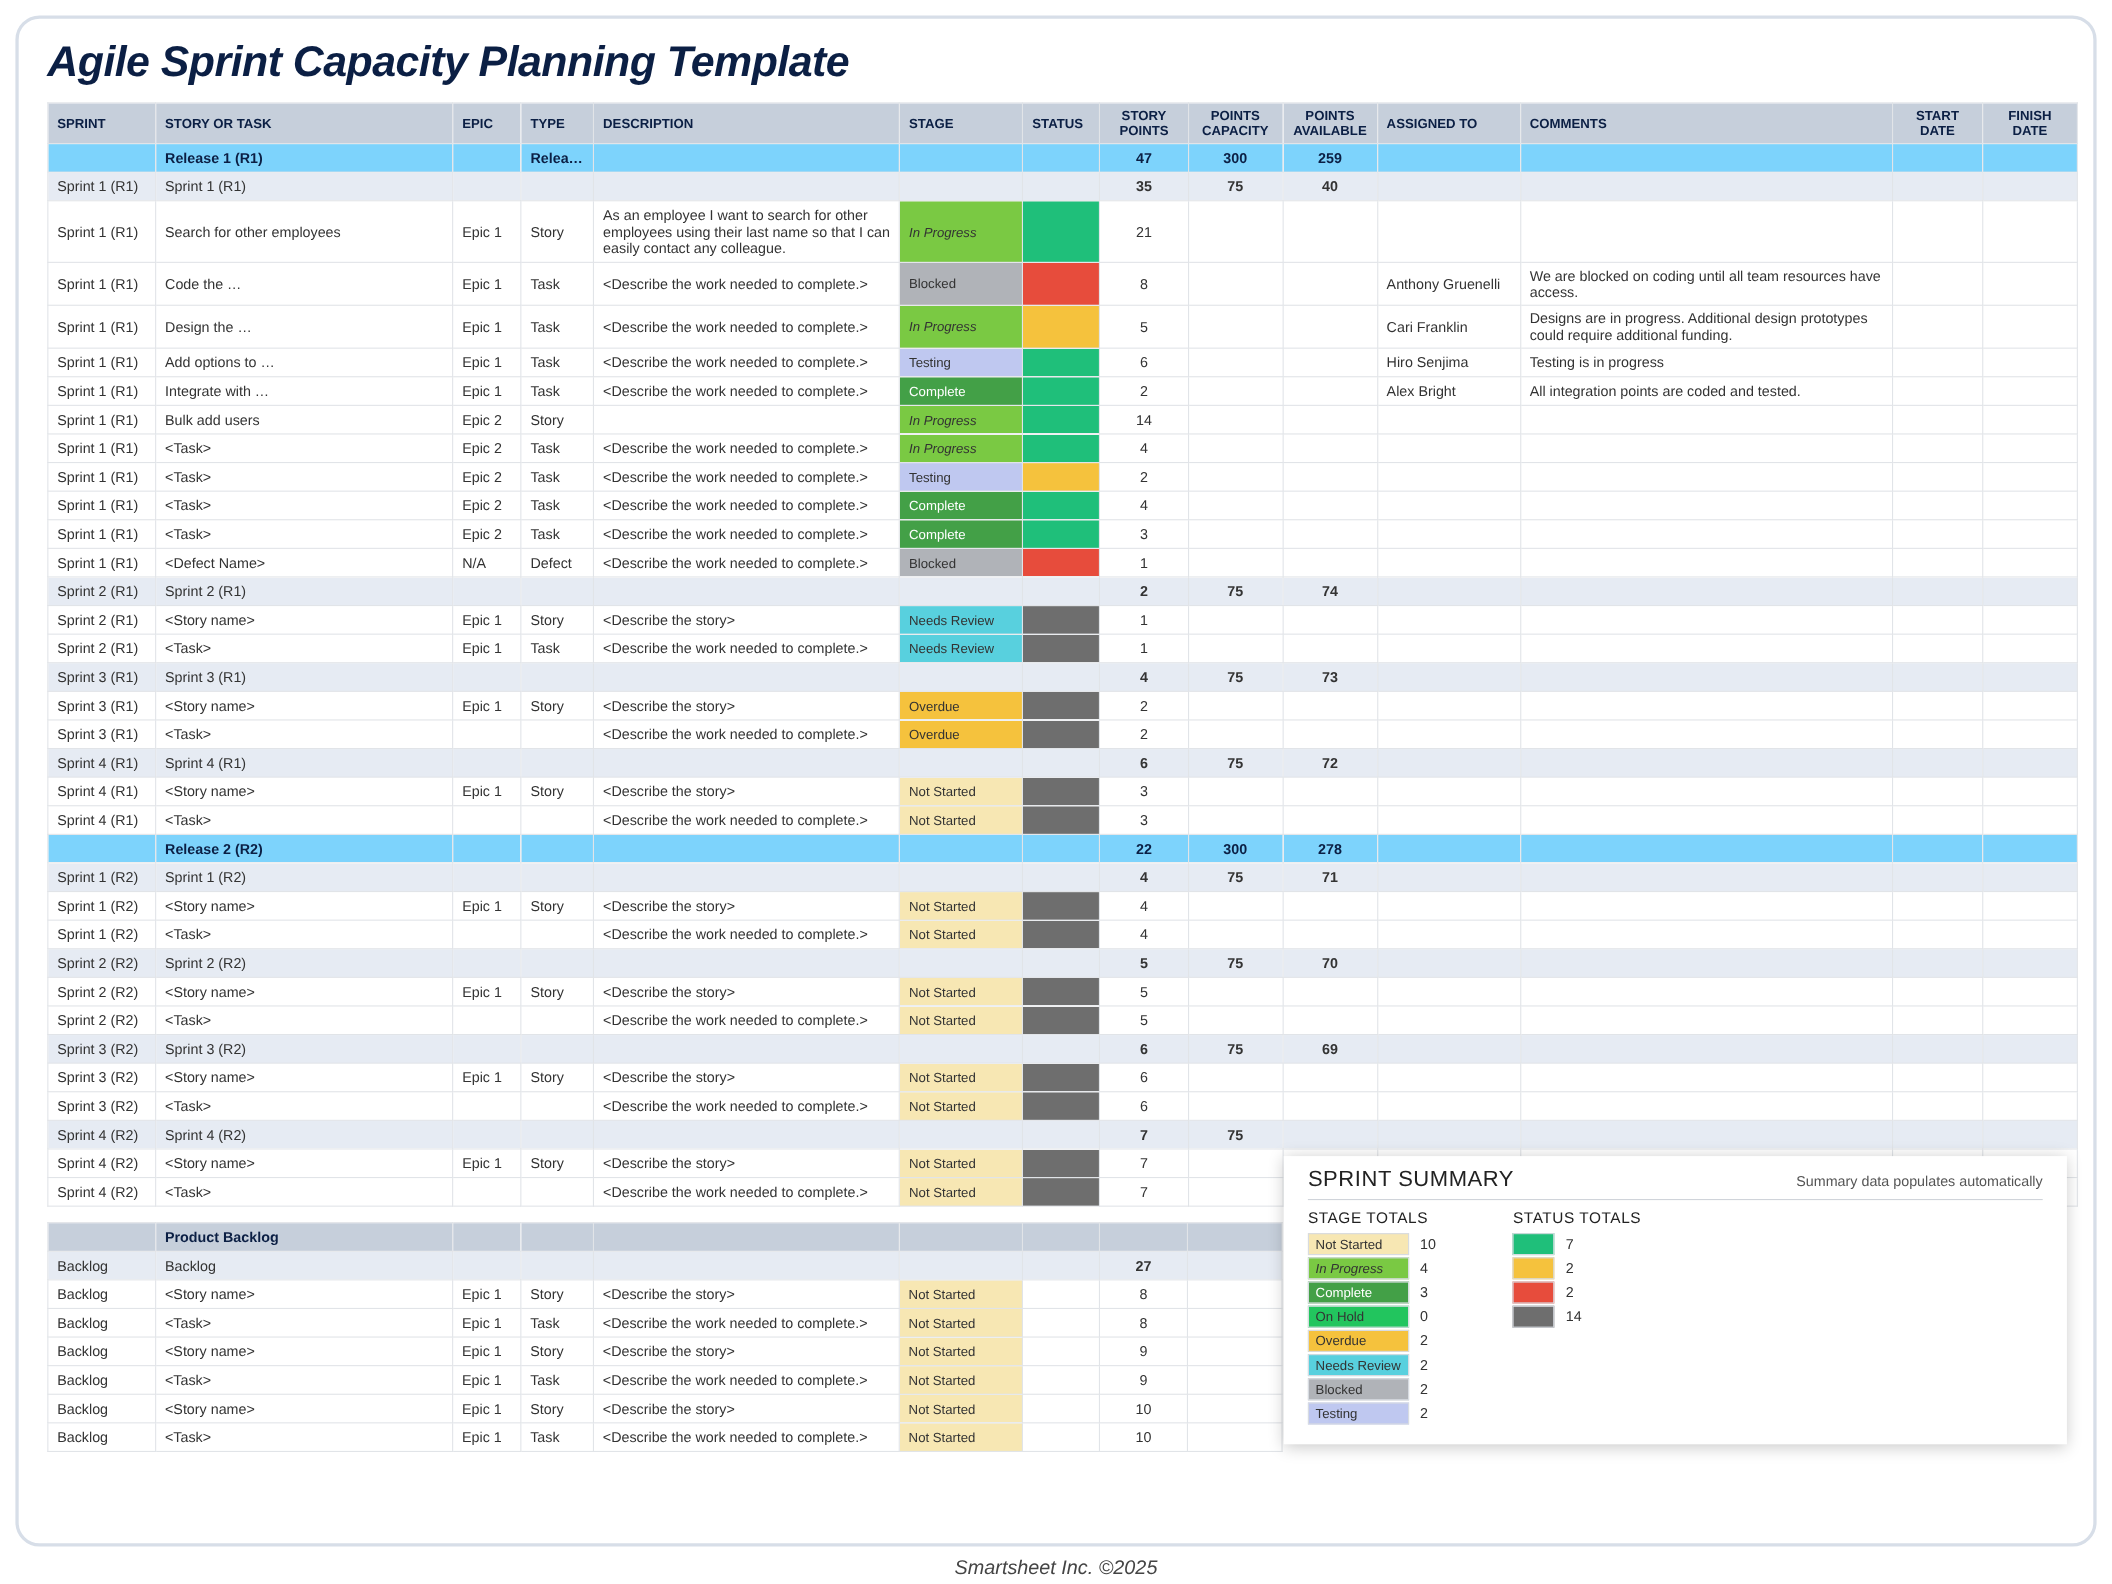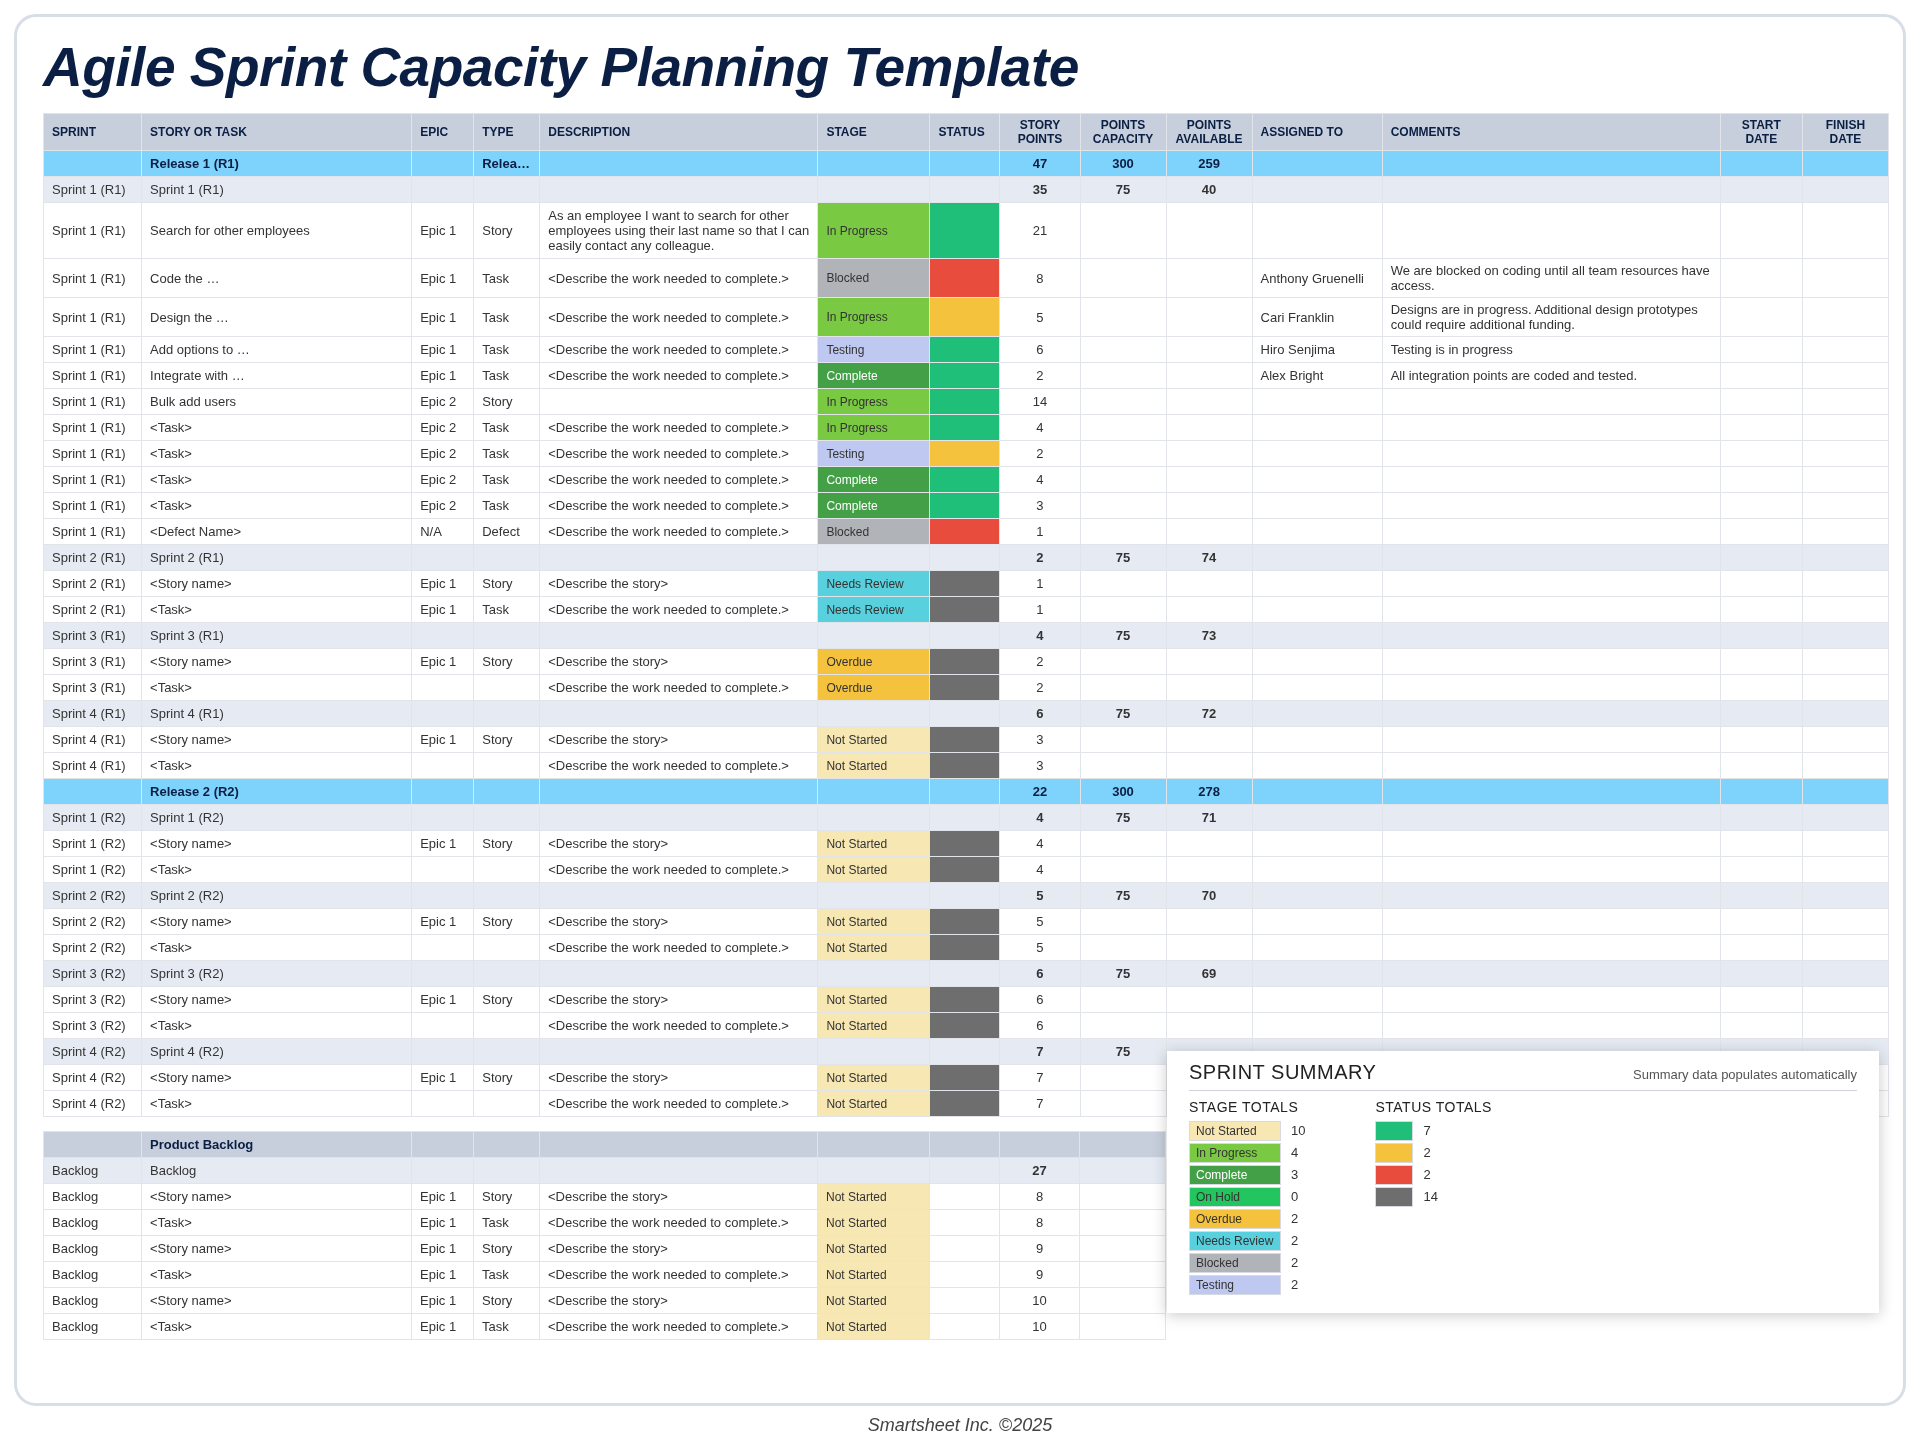--- a/index.html
+++ b/index.html
@@ -1,31 +1,31 @@
 <!DOCTYPE html>
 <html><head>
 <meta charset="utf-8">
 <style>
   * { box-sizing: border-box; }
   html, body { margin: 0; padding: 0; font-family: Arial, Helvetica, sans-serif; background: #fff; color: #333; }
   .page { width: 1920px; height: 1440px; padding: 14px; position: relative; }
   .frame { border: 3px solid #d7dee8; border-radius: 22px; padding: 14px 14px 8px 26px; height: 1392px; position: relative; overflow: hidden; }
-  h1.title { margin: 4px 0 14px 0; font-size: 55px; font-weight: 800; color: #0b1f44; font-style: italic; letter-spacing: -0.5px; }
+  h1.title { margin: 4px 0 14px 0; font-size: 39px; font-weight: 800; color: #0b1f44; font-style: italic; letter-spacing: -0.5px; }
   table.sheet { border-collapse: collapse; width: 1846px; table-layout: fixed; font-size: 13px; }
   table.sheet th, table.sheet td { border: 1px solid #e1e4e8; padding: 4px 8px; height: 26px; vertical-align: middle; overflow: hidden; text-overflow: ellipsis; }
   table.sheet th { background: #c6cfdb; color: #0b1f44; font-weight: 700; font-size: 12px; text-align: left; height: 36px; }
   table.sheet th.center, table.sheet td.center { text-align: center; }
   tr.release td { background: #7dd3fc; font-weight: 700; color: #0b1f44; }
   tr.sprint-header td { background: #e6ebf3; }
   tr.backlog-title td { background: #c6cfdb; font-weight: 700; color: #0b1f44; }
   tr.backlog-header td { background: #e6ebf3; }
   td.bold { font-weight: 700; }
   td.stage-cell { font-size: 12px; padding: 2px 6px; }
   td.status-chip { padding: 0; }
-  .stage-inprogress { background: #7ac943; }
+  .stage-inprogress { background: #7ac943; font-style: italic; }
   .stage-blocked { background: #b0b3b8; }
   .stage-testing { background: #bfc8f0; }
   .stage-complete { background: #43a047; color: #fff; }
   .stage-needsreview { background: #58d0de; }
   .stage-overdue { background: #f5c23d; }
   .stage-notstarted { background: #f7e7b3; }
   .stage-onhold { background: #22c55e; }
   .status-green { background: #1fbf7a; }
   .status-yellow { background: #f5c23d; }
   .status-red { background: #e74c3c; }

